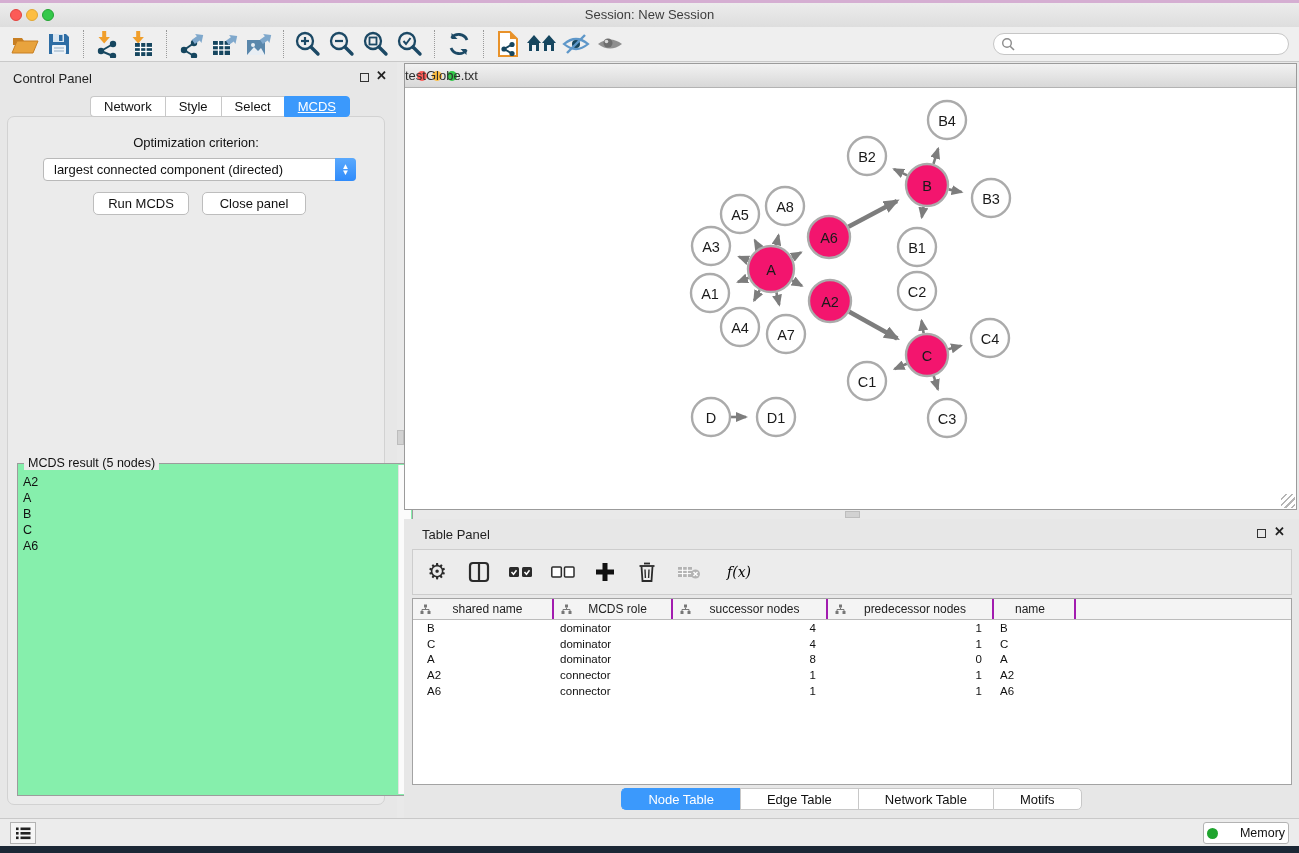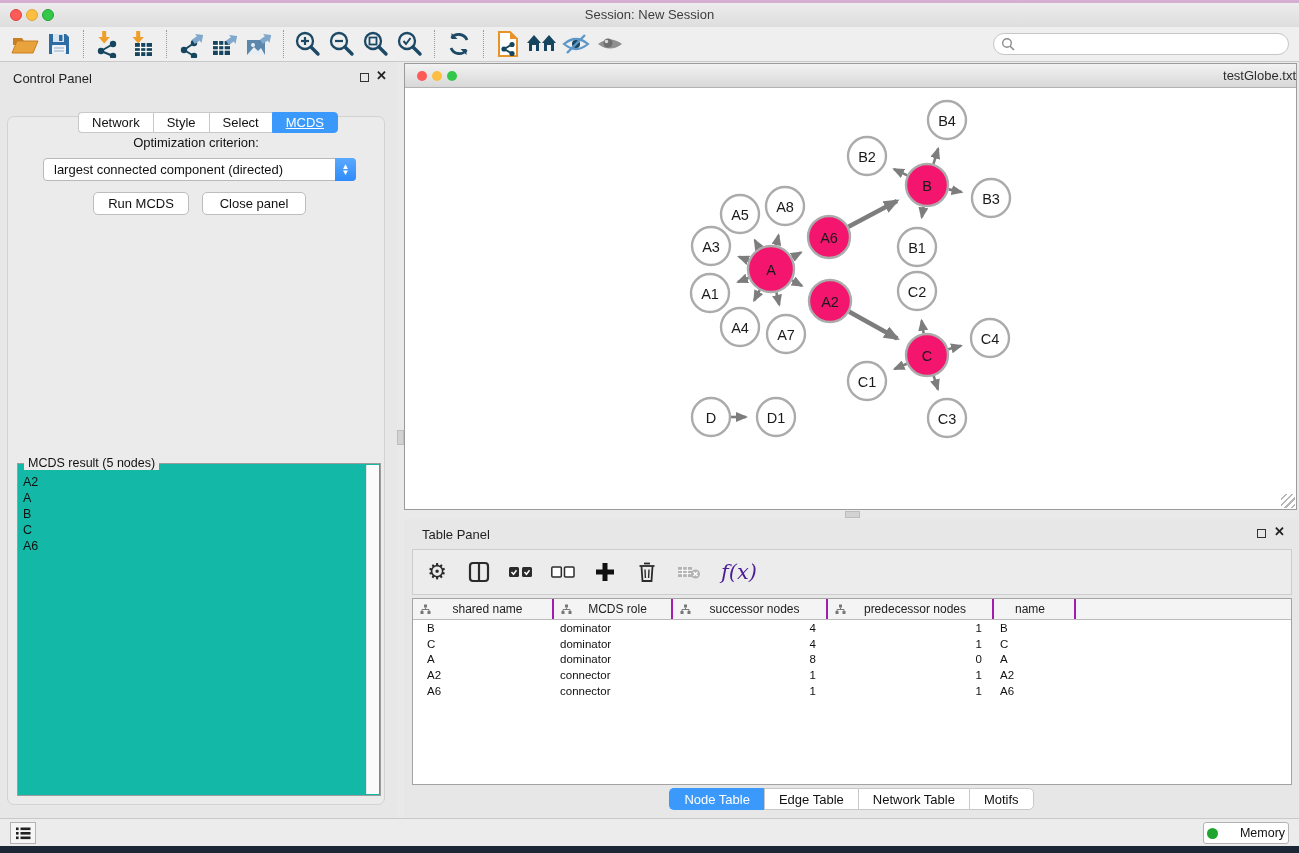--- a/index.html
+++ b/index.html
@@ -30,86 +30,86 @@
   .searchbox input { border:none; outline:none; flex:1; height:18px; font-size:12px; background:transparent; }
 
   
   .control-panel { position:absolute; left:0; top:62px; width:397px; height:756px; background:#e7e7e7; }
   .panel-head { position:relative; height:26px; }
   .panel-head .ptitle { position:absolute; left:13px; top:9px; font-size:13px; color:#1f1f1f; }
   .float-btn { position:absolute; top:11px; width:9px; height:9px; border:1.5px solid #333; cursor:pointer; }
   .close-btn { position:absolute; top:6px; font-size:13px; font-weight:bold; color:#222; cursor:pointer; }
   .cp-float { right:28px; } .cp-close { right:10px; }
 
-  .cp-tabs { position:absolute; left:78px; top:96px; display:flex; z-index:2;margin-top:16px; }
+  .cp-tabs { position:absolute; left:90px; top:96px; display:flex; z-index:2; }
   .cp-tab { height:21px; line-height:20px; padding:0 13px; background:#fff; border:1px solid #c8c8c8;
     border-right:none; font-size:13px; text-align:center; cursor:pointer; color:#111; }
   .cp-tab:first-child { border-radius:4px 0 0 4px; }
   .cp-tab:last-child { border-right:1px solid #c8c8c8; border-radius:0 4px 4px 0; }
   .cp-tab.selected { background:#3b99fc; border-color:#3b99fc; color:#fff;text-decoration:underline; }
 
   .cp-content { position:absolute; left:7px; top:116px; width:378px; height:689px;
     background:#ebebeb; border:1px solid #d2d2d2; border-radius:7px; }
   .opt-label { position:absolute; left:0; right:0; top:18px; text-align:center; font-size:13px; color:#111; }
   .criterion { position:absolute; left:35px; top:41px; width:313px; height:23px; background:#fff;
     border:1px solid #b9b9b9; border-radius:4px; display:flex; align-items:center; cursor:pointer; }
   .criterion .val { flex:1; padding-left:10px; font-size:13px; color:#111; white-space:nowrap; }
   .criterion .stepper { width:21px; height:23px; margin:-1px -1px -1px 0; background:linear-gradient(#5aa9fd,#2f8bfb);
     border-radius:0 4px 4px 0; display:flex; flex-direction:column; align-items:center; justify-content:center; color:#fff; }
   .criterion .stepper span { font-size:8px; line-height:6px; }
   .cp-btn { position:absolute; top:75px; height:23px; background:#fff; border:1px solid #bdbdbd; border-radius:5px;
     font-size:13px; color:#111; text-align:center; line-height:21px; cursor:pointer; }
   .run-btn { left:85px; width:96px; }
   .closep-btn { left:194px; width:104px; }
 
-  .mcds-group { position:absolute; left:9px; top:346px; width:364px; height:333px; border:1px solid #9c9c9c; background:#14b8a6; }
+  .mcds-group { position:absolute; left:9px; top:346px; width:396px; height:333px; border:1px solid #9c9c9c; background:#86efac; }
   .mcds-title { position:absolute; left:6px; top:-8px; background:#ebebeb; padding:0 4px; font-size:12.5px; color:#111; }
   .mcds-list { position:absolute; left:1px; top:8px; bottom:1px; right:14px; overflow:hidden; padding:2px 0 0 4px; }
   .mcds-item { font-size:12.5px; line-height:16px; color:#111; }
   .mcds-scroll { position:absolute; top:1px; bottom:1px; right:1px; width:13px; background:#fbfbfb; border-left:1px solid #e4e4e4; }
 
   
   .vdiv-handle { position:absolute; left:397px; top:430px; width:7px; height:15px; background:#d2d2d2; border:1px solid #bdbdbd; }
   .hdiv-handle { position:absolute; left:845px; top:511px; width:15px; height:7px; background:#d2d2d2; border:1px solid #bdbdbd; }
 
   
   .net-window { position:absolute; left:404px; top:63px; width:893px; height:447px;
     border:1px solid #9b9b9b; background:#fff; }
   .net-titlebar { position:relative; height:24px; background:linear-gradient(#f2f2f2,#d8d8d8); border-bottom:1px solid #b3b3b3; }
-  .net-titlebar .title { position:absolute; left:0; right:0; top:4px; text-align:right; font-size:13px; color:#2e2e2e; }
+  .net-titlebar .title { position:absolute; left:0; right:0; top:4px; text-align:left; font-size:13px; color:#2e2e2e; }
   .ntl { position:absolute; top:7px; width:10px; height:10px; border-radius:50%; }
   .ntl.r { left:12px; background:#fc5b57; } .ntl.y { left:27px; background:#fdbe41; } .ntl.g { left:42px; background:#34c84a; }
   .net-canvas { position:relative; width:891px; height:421px; background:#fff; overflow:hidden; }
   .resize-grip { position:absolute; right:1px; bottom:1px; width:14px; height:14px; cursor:nwse-resize;
     background:repeating-linear-gradient(135deg, transparent 0 3px, #b5b5b5 3px 4.5px); }
 
   
   .table-panel { position:absolute; left:404px; top:519px; width:895px; height:299px; background:#e7e7e7; }
   .tp-float { right:33px; } .tp-close { right:14px; }
   .tp-title { position:absolute; left:18px; top:8px; font-size:13px; color:#1f1f1f; }
   .tp-toolbar { position:absolute; left:8px; top:30px; width:880px; height:46px; background:#ececec;
     border:1px solid #cdcdcd; display:flex; align-items:center; padding-left:10px; gap:14px; }
   .tp-btn { width:28px; height:30px; display:flex; align-items:center; justify-content:center; cursor:pointer; }
   .gear-glyph { font-size:22px; color:#2b2b2b; line-height:22px; }
-  .fx { font-family:"DejaVu Serif", serif; font-style:italic; font-size:21px; color:#4c1d95; }
+  .fx { font-family:"DejaVu Serif", serif; font-style:italic; font-size:14px; color:#000000; }
 
   .node-table { position:absolute; left:8px; top:79px; width:880px; height:187px; background:#fff;
     border:1px solid #a3a3a3; overflow:hidden; }
   .thead { display:flex; height:21px; background:#f4f4f4; border-bottom:1px solid #bcbcbc; }
   .th { display:flex; align-items:center; border-right:2px solid #a21caf; font-size:12px; color:#222; cursor:pointer; position:relative; }
   .th .hicon { margin-left:7px; flex:0 0 auto; display:flex; }
   .th .hlabel { flex:1; text-align:center; padding-right:8px; }
   .tr { display:flex; height:15.8px; align-items:center; }
   .td { font-size:11.5px; color:#111; white-space:nowrap; overflow:hidden; }
   .td.al { padding-left:14px; text-align:left; }
   .td.al2 { padding-left:6px; text-align:left; }
   .td.ar { padding-right:12px; text-align:right; }
 
   .tp-tabs { position:absolute; left:0; right:0; top:269px; display:flex; justify-content:center; }
-  .tp-tab { height:22px; line-height:21px; padding:0 14px; background:#fff; border:1px solid #c8c8c8; border-right:none;
+  .tp-tab { height:22px; line-height:21px; padding:0 26px; background:#fff; border:1px solid #c8c8c8; border-right:none;
     font-size:13px; color:#111; cursor:pointer; }
   .tp-tab:first-child { border-radius:5px 0 0 5px; }
   .tp-tab:last-child { border-right:1px solid #c8c8c8; border-radius:0 5px 5px 0; }
   .tp-tab.selected { background:#3b99fc; border-color:#3b99fc; color:#fff; }
 
   
   .statusbar { position:absolute; left:0; top:818px; width:100%; height:28px; background:#ececec; border-top:1px solid #c9c9c9; }
   .list-btn { position:absolute; left:10px; top:3px; width:26px; height:22px; background:#f6f6f6;
     border:1px solid #b3b3b3; display:flex; align-items:center; justify-content:center; cursor:pointer; }
   .memory-btn { position:absolute; right:10px; top:3px; width:86px; height:22px; background:#fff;

